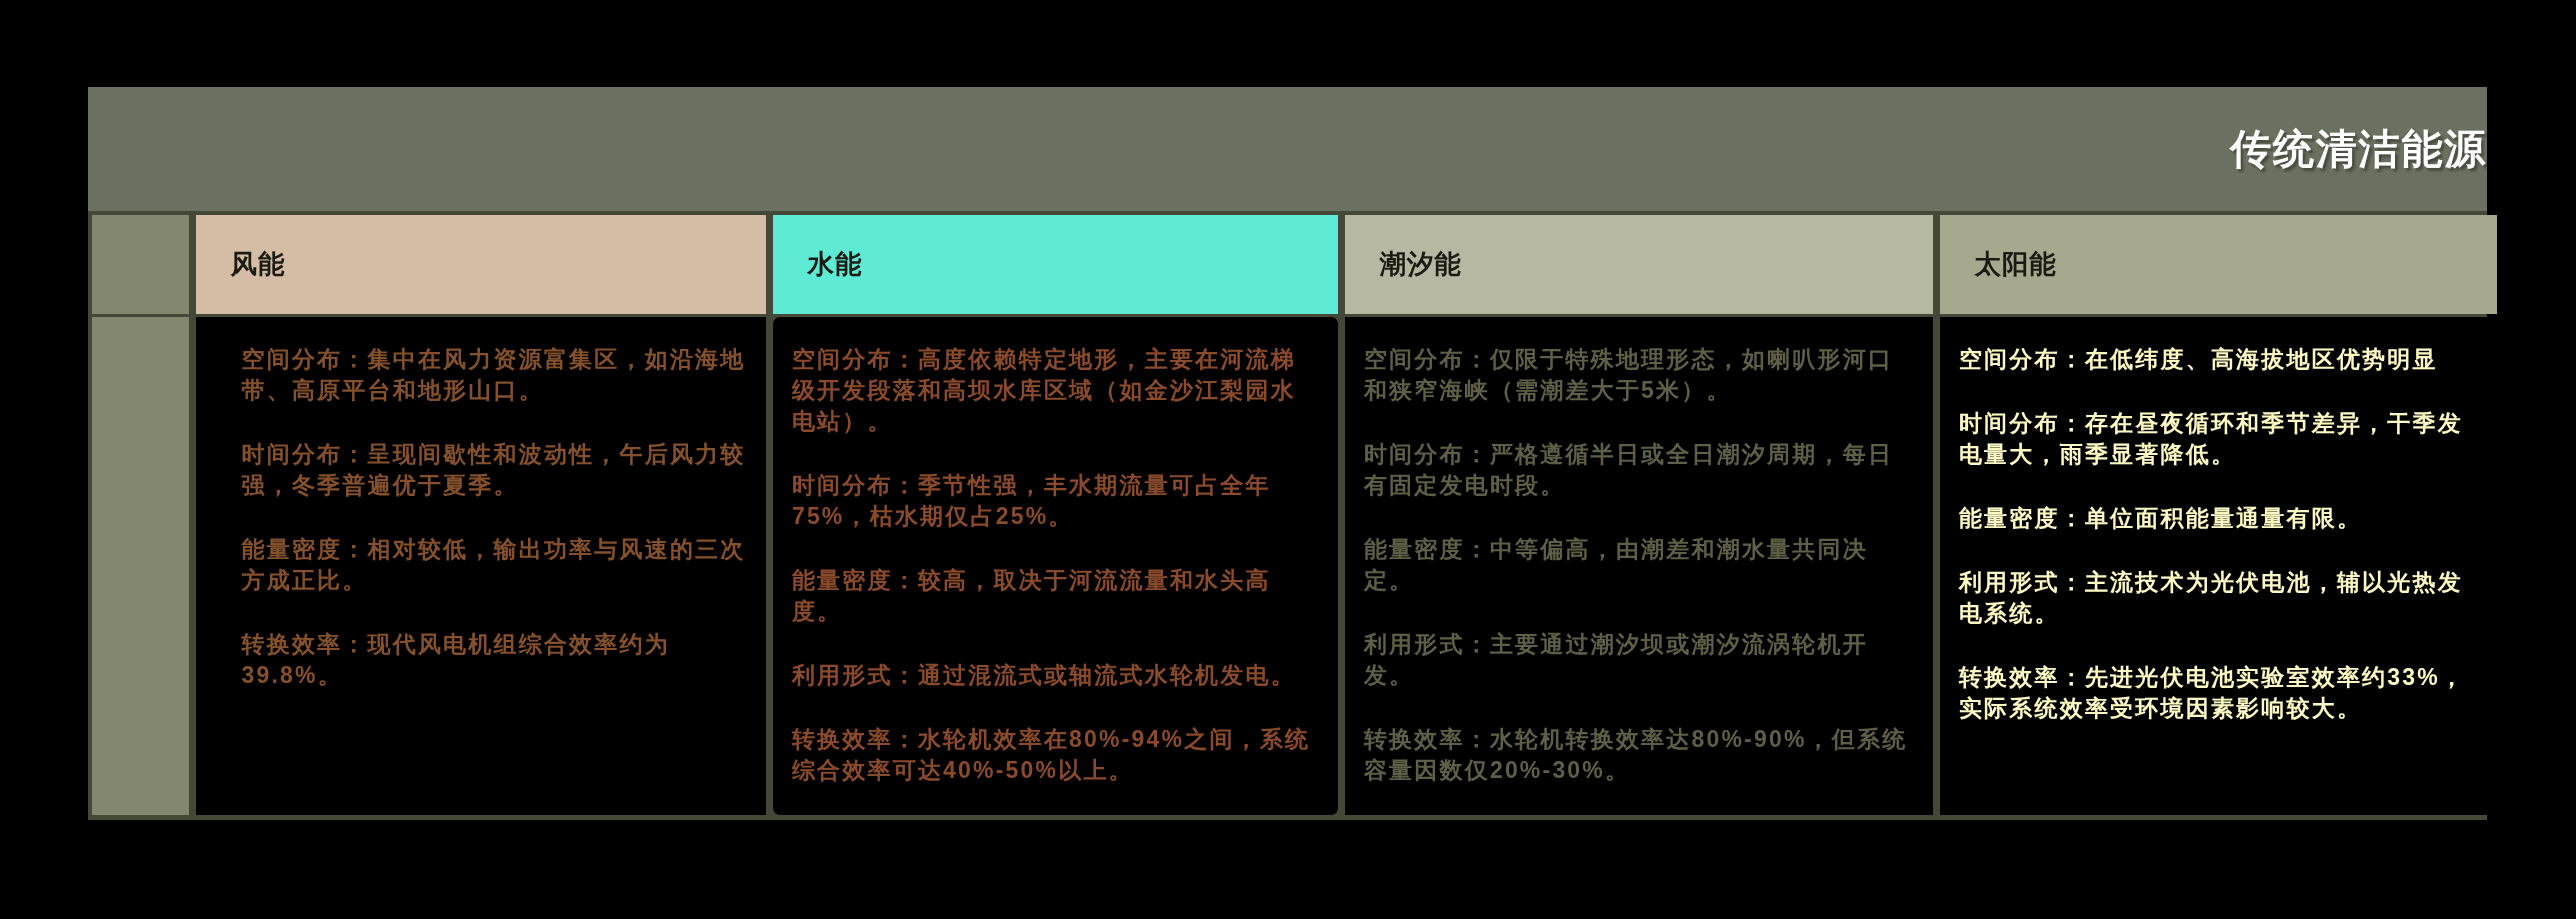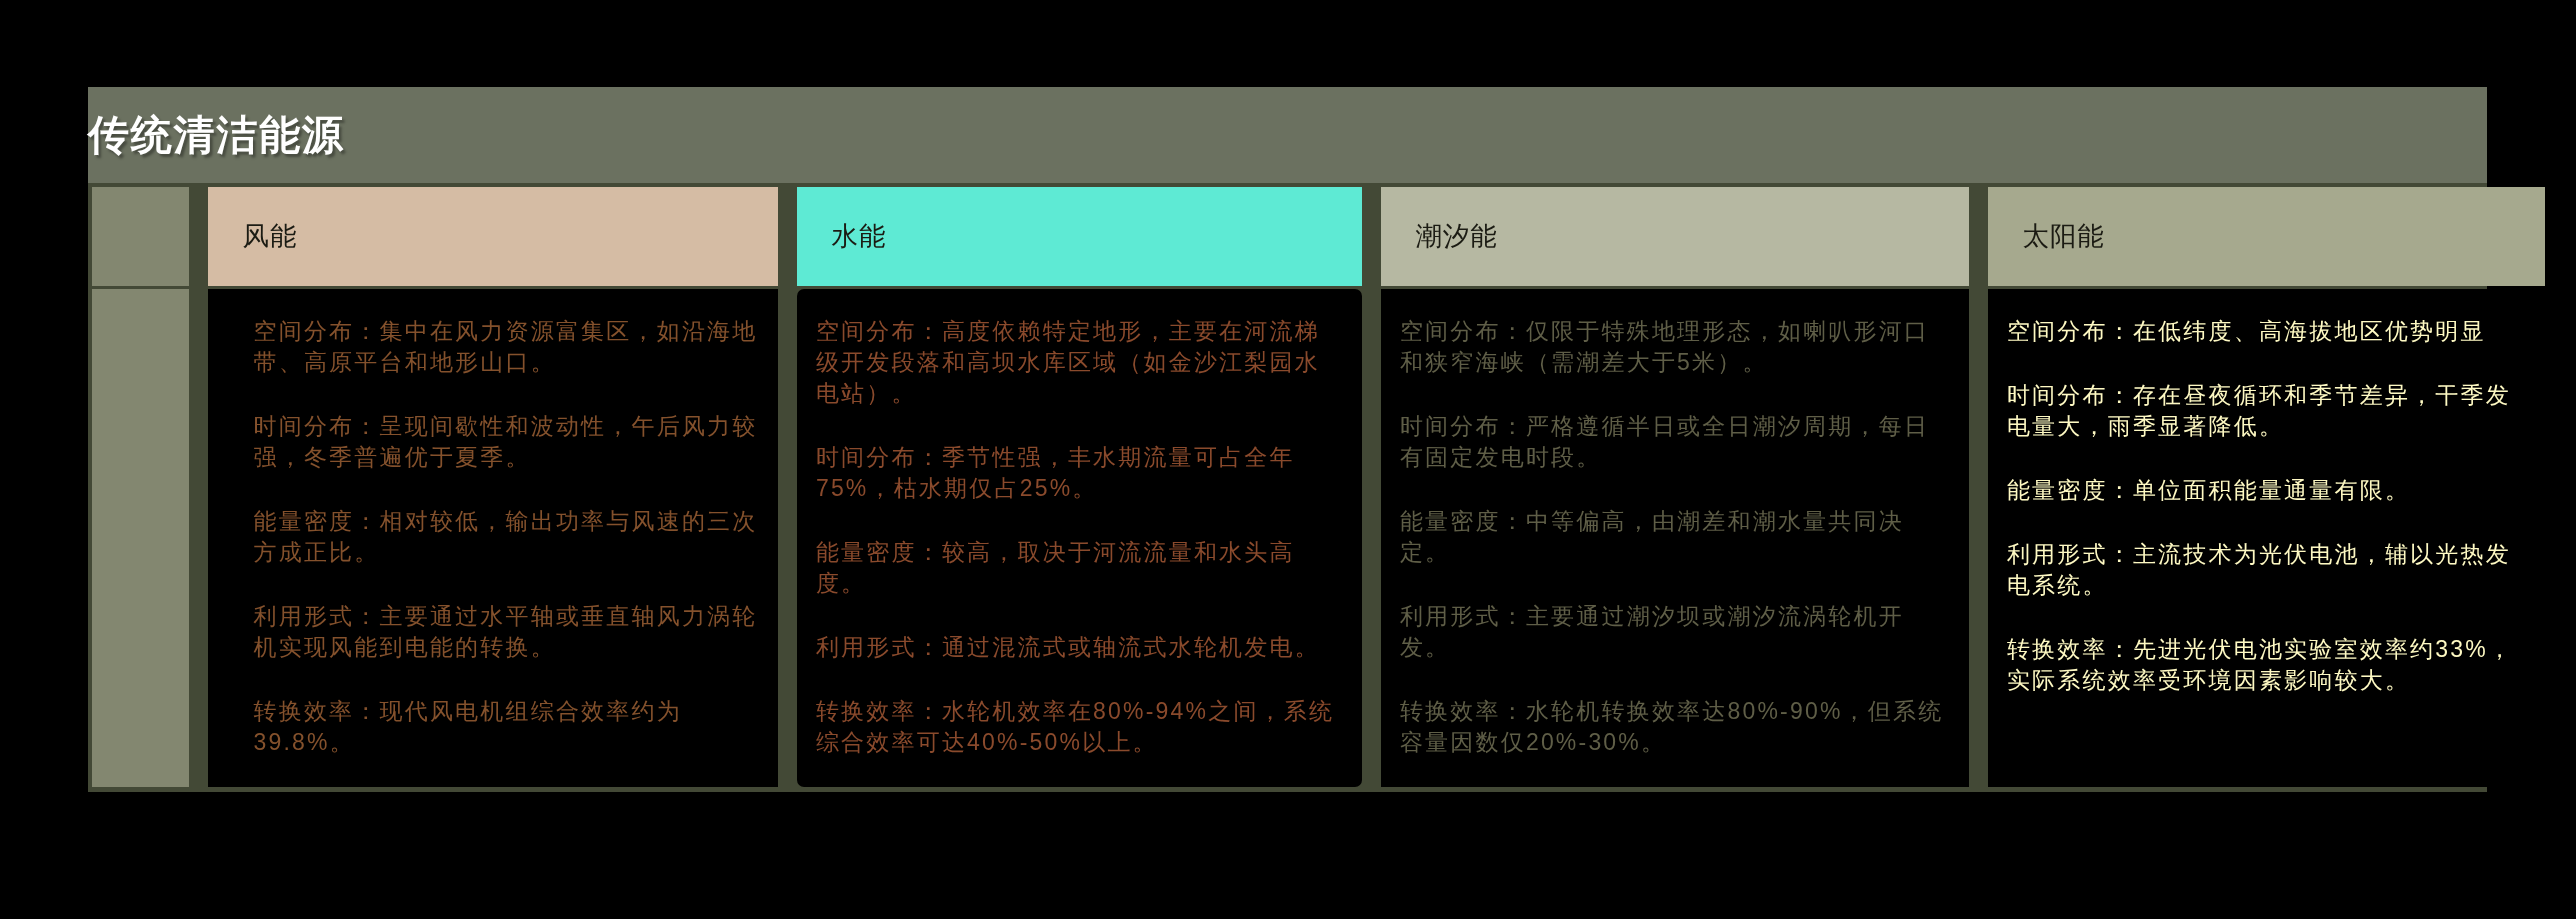--- a/index.html
+++ b/index.html
@@ -11,35 +11,36 @@
     overflow:hidden;
   }
   .tbl {
     position:absolute; left:88px; top:87px;
     width:2399px;
     background:#434936;
     padding:0 3.5px 5.3px 3.5px;
     box-sizing:border-box;
   }
   .band {
-    height:96px; margin:0 -3.5px;
+    height:124px; margin:0 -3.5px;
     background:#6b7160;
-    display:flex; align-items:center; justify-content:flex-start;
+    display:flex; align-items:center; justify-content:flex-end;
   }
   .band .title {
     color:#ffffff;
     font-size:41px; font-weight:bold;
     letter-spacing:1.8px;
     text-shadow:2.6px 2.6px 2.6px rgba(0,0,0,0.35);
   }
   .grid {
     display:grid;
     grid-template-columns:97px 570px 565px 588px 557px;
-    gap:19px;
+    gap:7px;
     margin-top:3.5px;
+    font-weight:bold;
   }
   .spacer { background:#838770; }
   .hcell {
     height:99px;
     display:flex; align-items:center;
     padding-left:35px; box-sizing:border-box;
     font-size:26.5px; letter-spacing:0.9px;
     color:#1b1b13;
   }
   .h-wind  { background:#d5bca4; }
@@ -86,21 +87,20 @@
     </div>
   </div>
 
   <div class="grid">
     <div class="spacer"></div>
 
     <div class="bcell t-wind">
       <p>空间分布：集中在风力资源富集区，如沿海地带、高原平台和地形山口。</p>
       <p>时间分布：呈现间歇性和波动性，午后风力较强，冬季普遍优于夏季。</p>
       <p>能量密度：相对较低，输出功率与风速的三次方成正比。</p>
-      <p>利用形式：主要通过水平轴或垂直轴风力涡轮机实现风能到电能的转换。</p>
       <p>转换效率：现代风电机组综合效率约为39.8%。</p>
     </div>
 
     <div class="bcell t-hydro">
       <p>空间分布：高度依赖特定地形，主要在河流梯级开发段落和高坝水库区域（如金沙江梨园水电站）。</p>
       <p>时间分布：季节性强，丰水期流量可占全年75%，枯水期仅占25%。</p>
       <p>能量密度：较高，取决于河流流量和水头高度。</p>
       <p>利用形式：通过混流式或轴流式水轮机发电。</p>
       <p>转换效率：水轮机效率在80%-94%之间，系统综合效率可达40%-50%以上。</p>
     </div>

